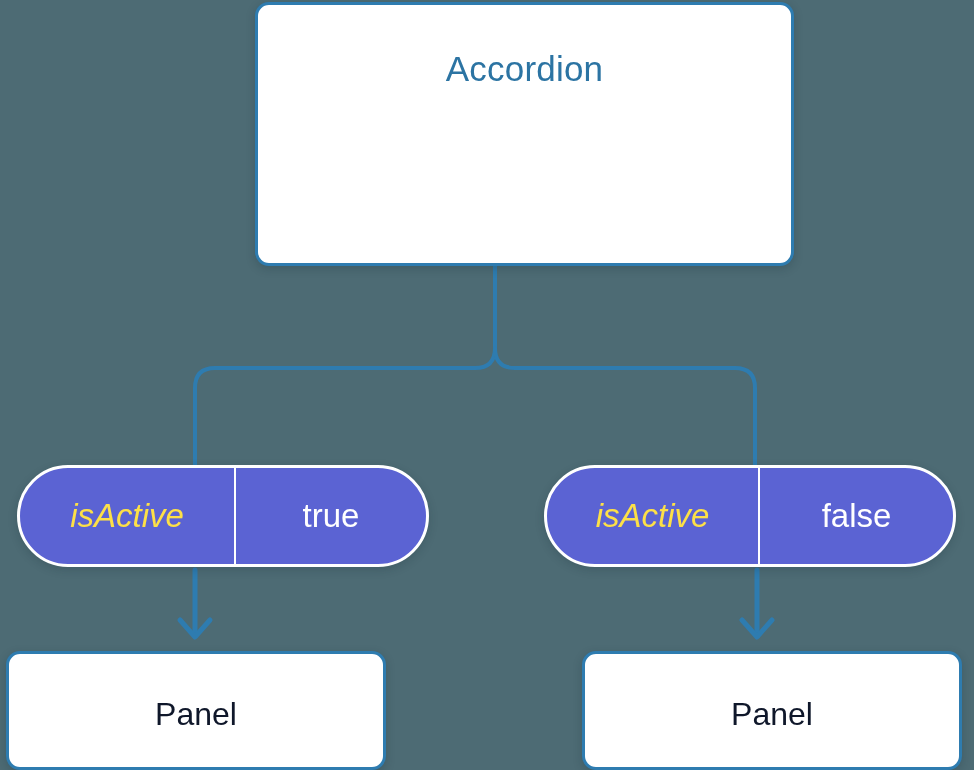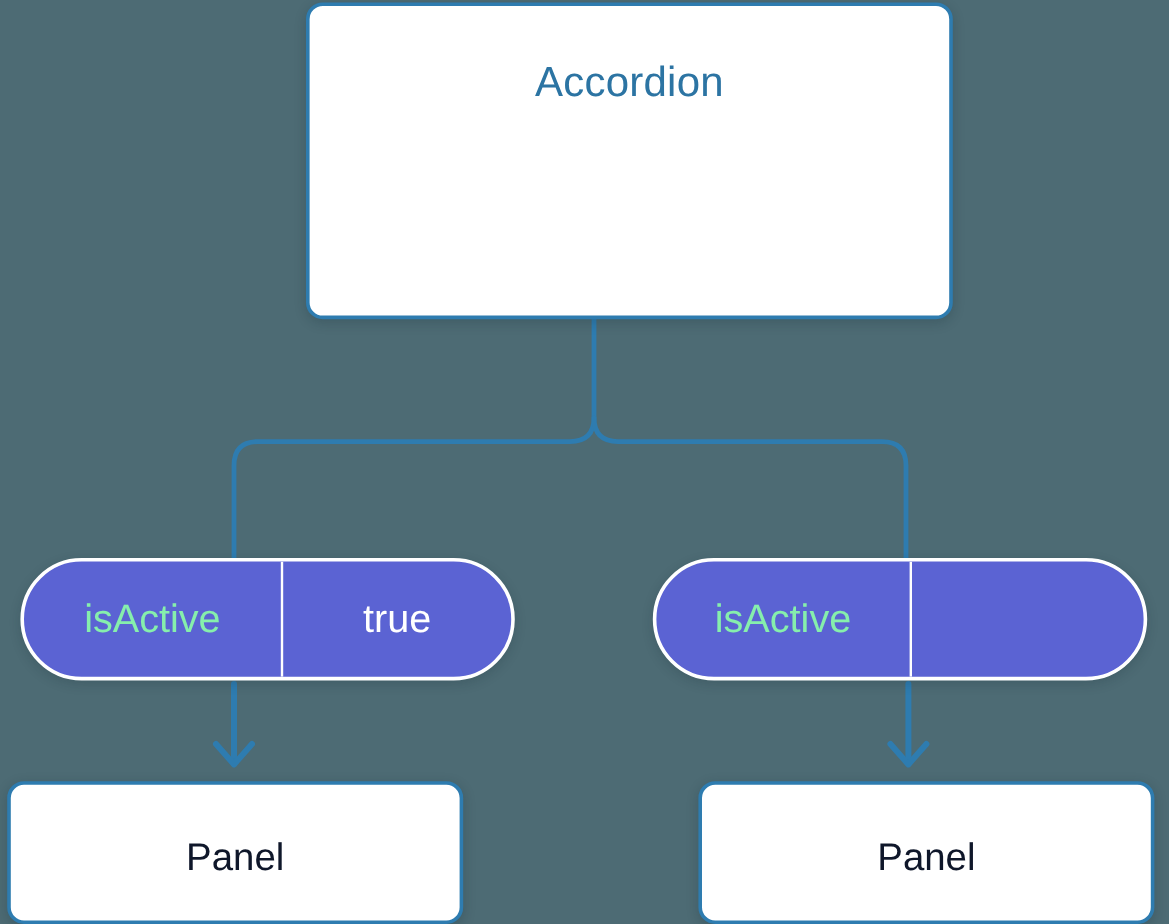--- a/index.html
+++ b/index.html
@@ -104,23 +104,24 @@
   .pill-filled {
     top: 465px;
     width: 412px;
     height: 102px;
     border: 3px solid #ffffff;
     background: #5b63d3;
     box-shadow: 0 3px 10px rgba(20,40,50,0.20);
   }
   .pill-filled .pill-key {
     flex: 0 0 216px;
-    color: #86efac;
+    color: #fde047;
     font-size: 33px;
     border-right: 2px solid #ffffff;
+    font-style: italic;
   }
   .pill-filled .pill-val {
     flex: 1 1 auto;
     color: #ffffff;
     font-size: 33px;
   }
   #pill-left  { left: 17px;  }
   #pill-right { left: 544px; }
   #pill-right .pill-key { flex: 0 0 213px; }
 
@@ -179,20 +180,21 @@
 
   </div>
 
   <div id="pill-left" class="pill pill-filled">
     <div class="pill-key">isActive</div>
     <div class="pill-val">true</div>
   </div>
 
   <div id="pill-right" class="pill pill-filled">
     <div class="pill-key">isActive</div>
+    <div class="pill-val">false</div>
   </div>
 
   <div id="panel-left" class="card panel-card">
     <div class="card-title">Panel</div>
   </div>
 
   <div id="panel-right" class="card panel-card">
     <div class="card-title">Panel</div>
   </div>
 

